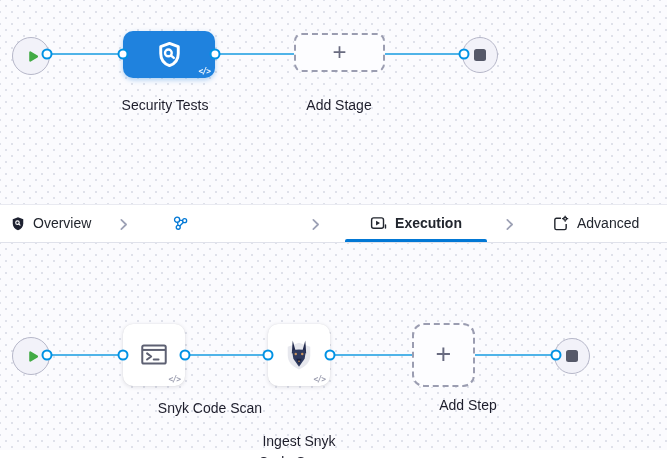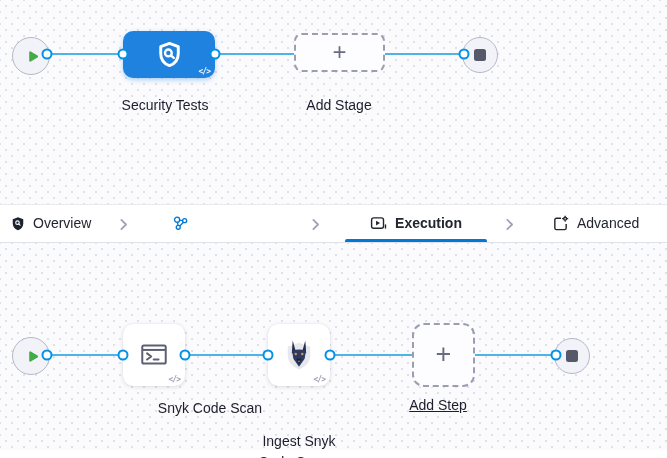--- a/index.html
+++ b/index.html
@@ -238,16 +238,16 @@
 
   <span class="port" style="left:47px;top:112px;"></span>
   <span class="port" style="left:123px;top:112px;"></span>
   <span class="port" style="left:185px;top:112px;"></span>
   <span class="port" style="left:268px;top:112px;"></span>
   <span class="port" style="left:330px;top:112px;"></span>
   <span class="port" style="left:556px;top:112px;"></span>
 
   <div class="node-label" style="left:166px;top:155px;margin-left:44px;">Snyk Code Scan</div>
   <div class="node-label wrap" style="left:299px;top:155px;margin-top:33px;">Ingest Snyk Code Scan...</div>
-  <div class="node-label" style="left:438px;top:152px;text-decoration:underline;">Add Step</div>
+  <div class="node-label" style="left:468px;top:152px;">Add Step</div>
 </div>
 
 <div id="bottom-strip"></div>
 
 </body></html>

